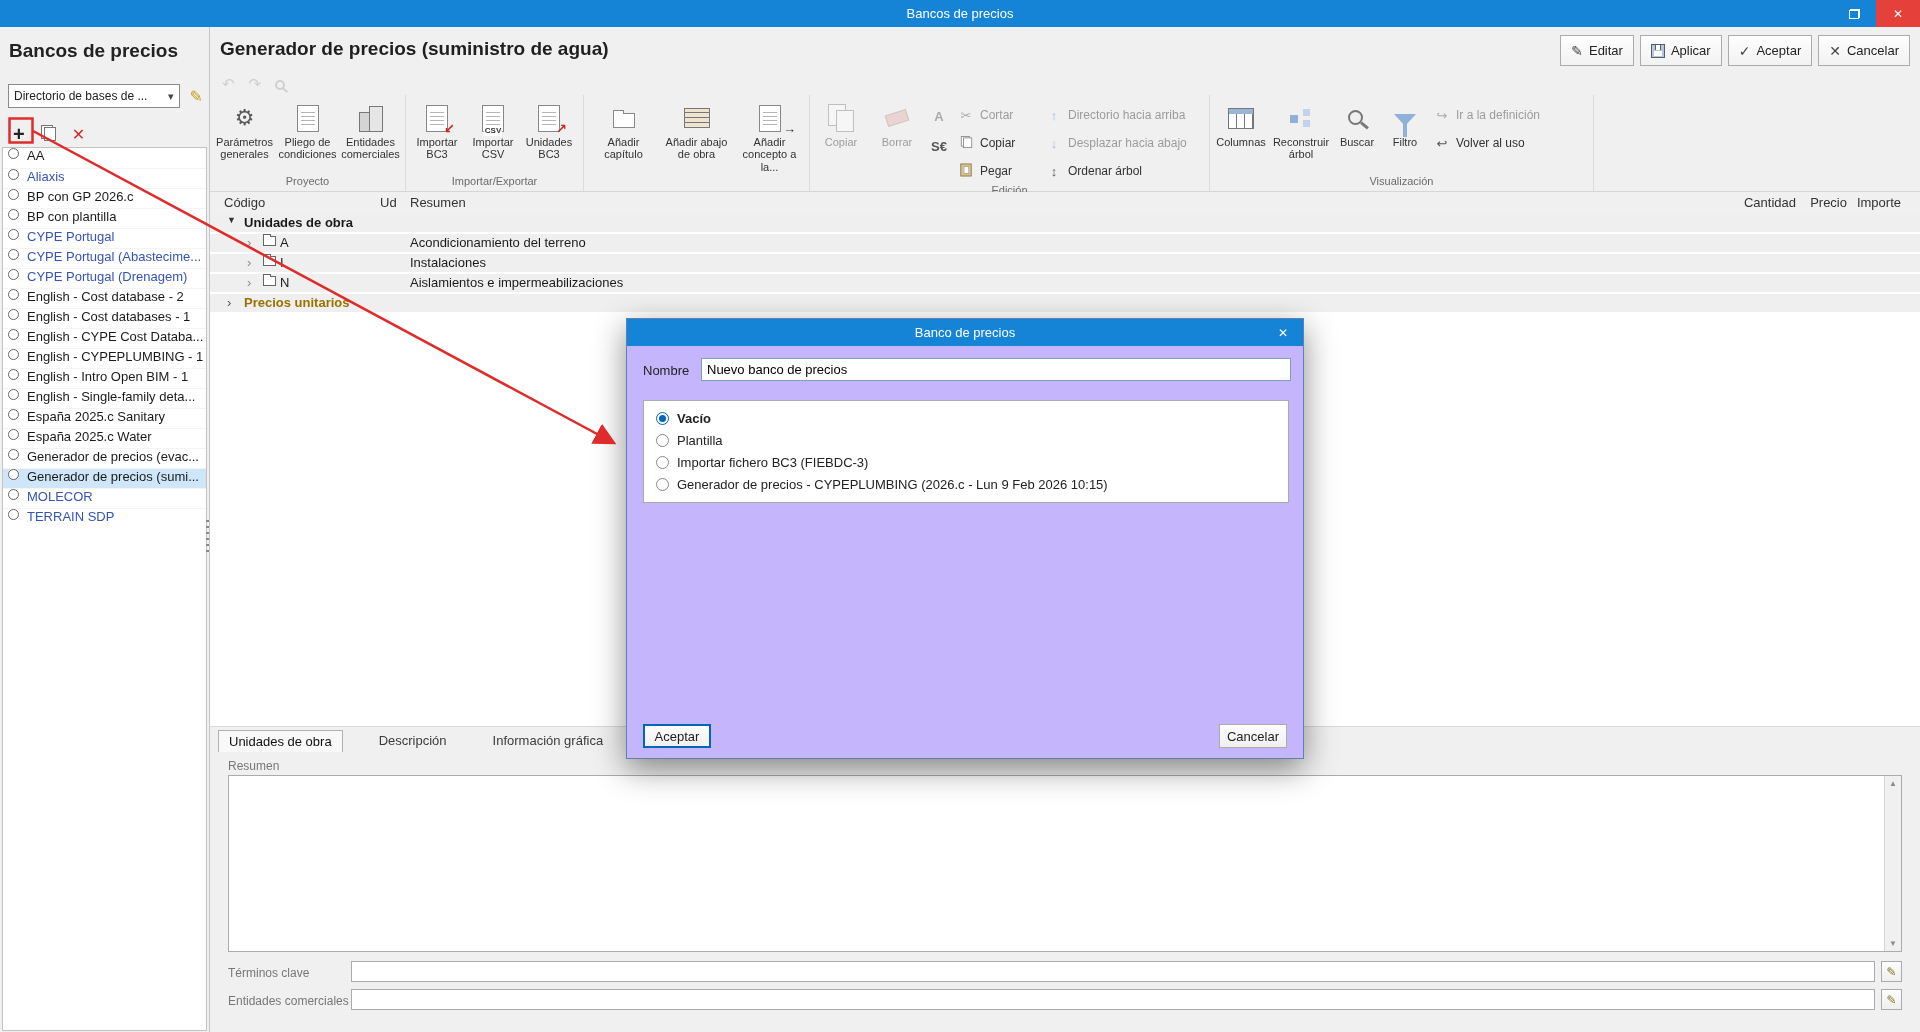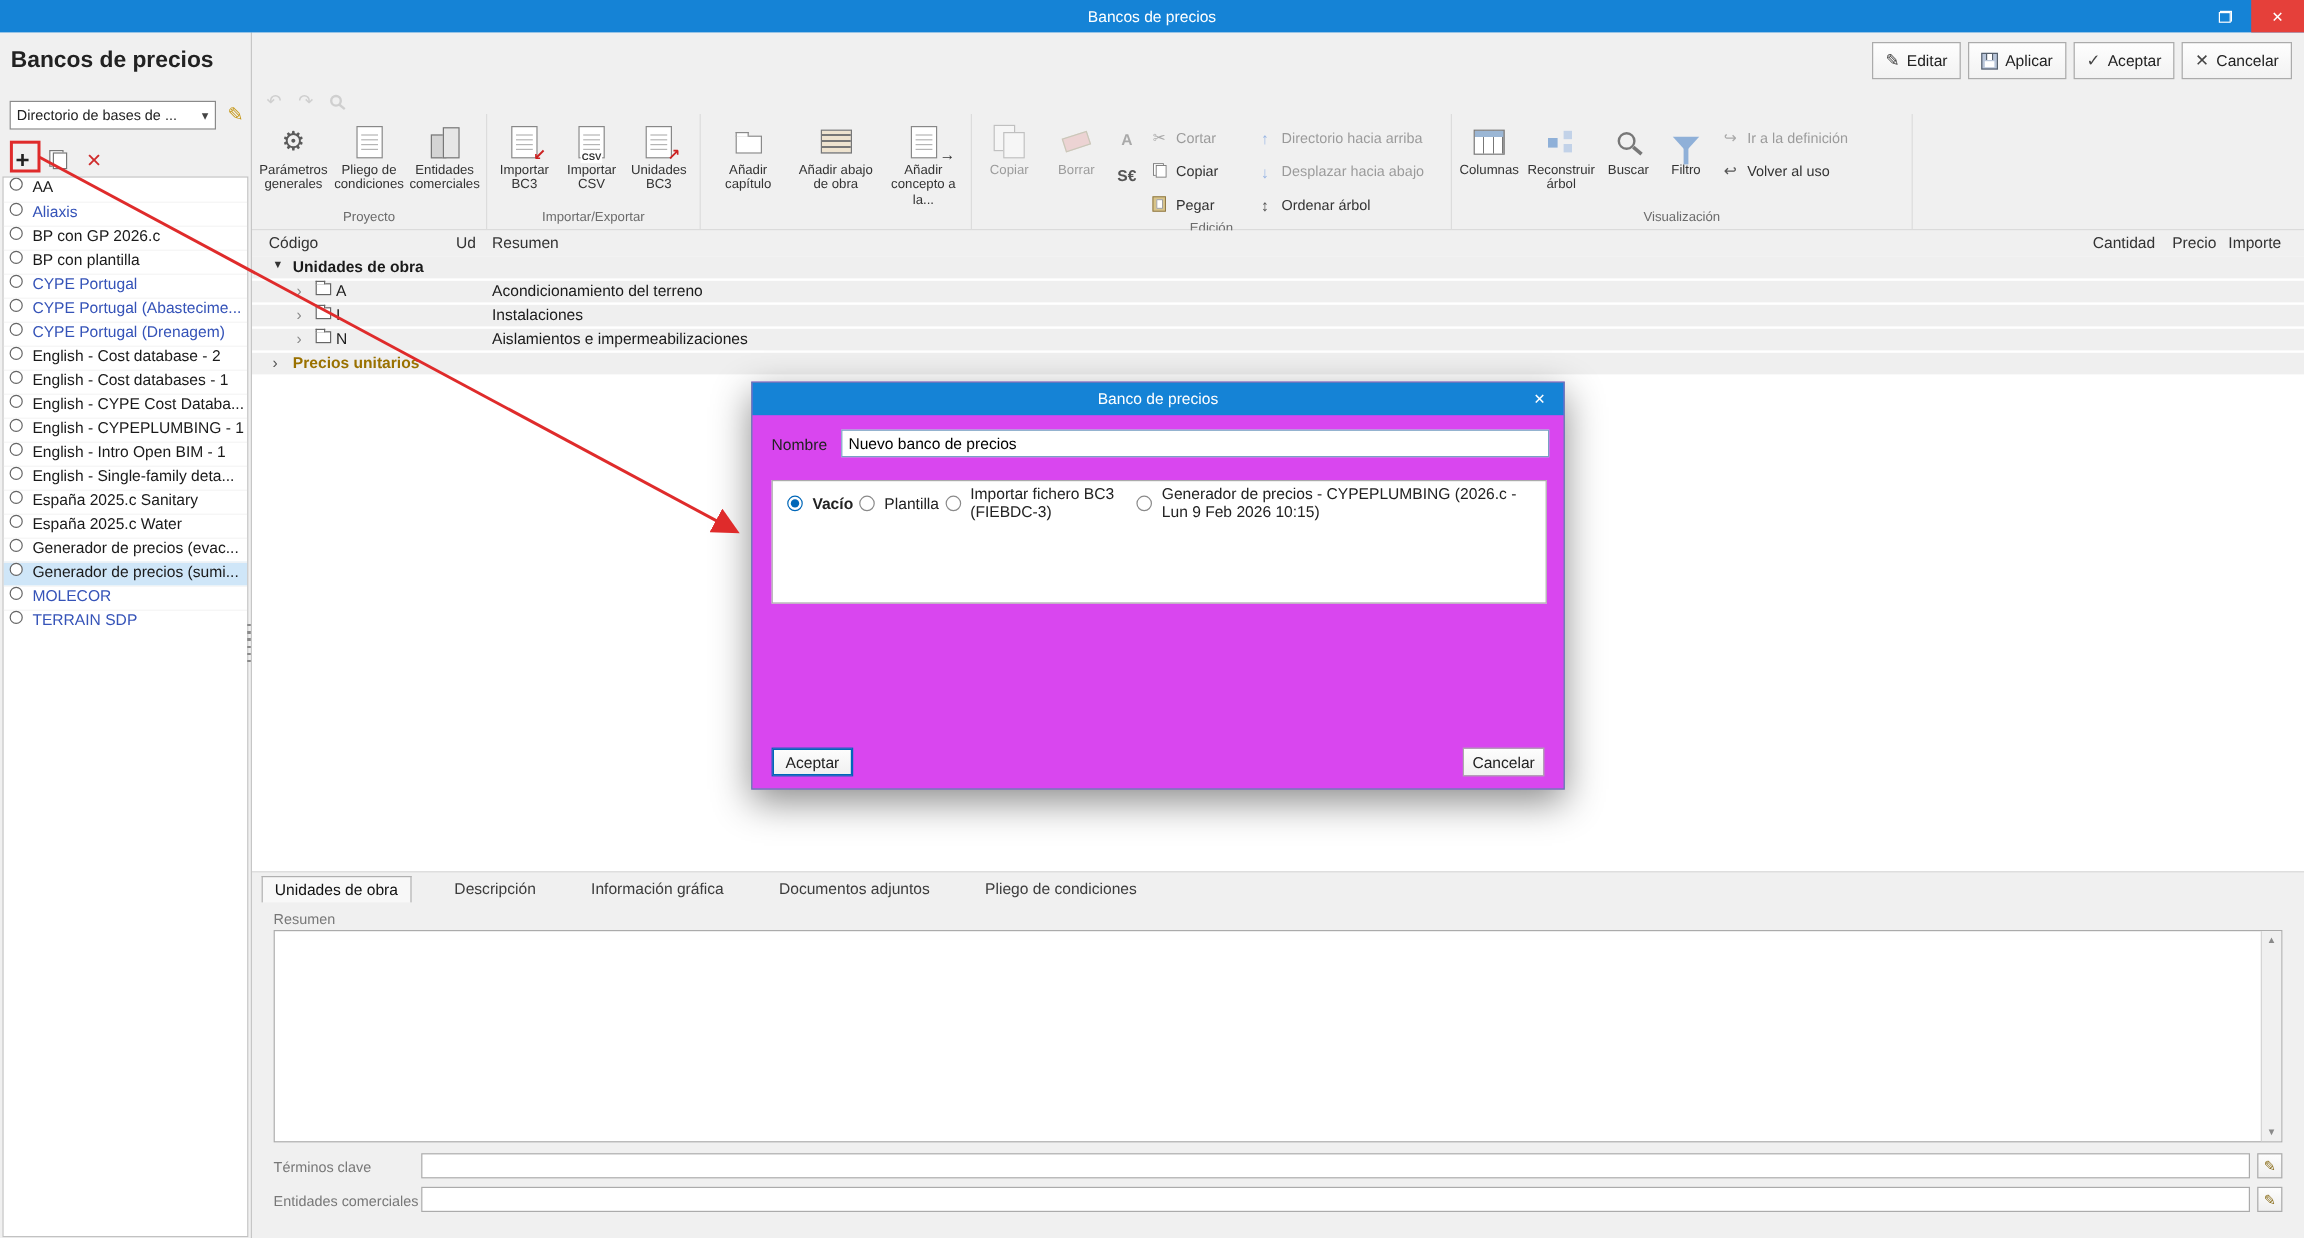--- a/index.html
+++ b/index.html
@@ -134,28 +134,28 @@
            display:flex;flex-direction:column;justify-content:space-between;align-items:center;font-size:8px;color:#8a8a8a;padding:3px 0;}
   .field{position:absolute;height:21px;background:#fff;border:1px solid #ababab;left:141px;width:1524px;font:inherit;font-size:13px;padding:0 5px;}
   .f-terminos{top:234px;}
   .f-entidades{top:262px;}
   .pencil-btn{position:absolute;left:1671px;width:21px;height:21px;background:linear-gradient(#fdfdfd,#efefef);
               border:1px solid #ababab;display:flex;align-items:center;justify-content:center;font-size:12px;color:#8a6d1a;}
   .pb-terminos{top:234px;}
   .pb-entidades{top:262px;}
 
   
-  .dialog{position:absolute;left:626px;top:318px;width:678px;height:340px;background:#d946ef;
+  .dialog{position:absolute;left:626px;top:318px;width:678px;height:441px;background:#c4b5fd;
           border:1px solid #5a83ad;box-shadow:0 10px 30px rgba(0,0,0,.45);z-index:20;}
   .dlg-titlebar{position:absolute;left:0;top:0;right:0;height:27px;background:#1583d6;display:flex;align-items:center;justify-content:center;color:#fff;font-size:13px;}
   .dlg-close{position:absolute;right:0;top:0;width:40px;height:27px;display:flex;align-items:center;justify-content:center;color:#fff;font-size:12px;}
   .dlg-name-label{position:absolute;left:16px;top:44px;font-size:13px;color:#222;}
   .dlg-name-input{position:absolute;left:74px;top:39px;width:590px;height:23px;background:#fff;border:1px solid #7aa0c4;font:inherit;font-size:13px;padding:0 5px;}
   .dlg-groupbox{position:absolute;left:16px;top:81px;width:646px;height:103px;background:#fff;border:1px solid #ababab;
-                padding:9px 12px;display:flex;flex-direction:row;gap:5px;}
+                padding:9px 12px;display:flex;flex-direction:column;gap:5px;}
   .radio-row{display:flex;align-items:center;gap:8px;height:18px;font-size:13px;color:#222;}
   .radio-row.first{font-weight:bold;}
   .radio{width:13px;height:13px;border:1px solid #8a8a8a;border-radius:50%;background:#fff;position:relative;flex:0 0 auto;}
   .radio.checked{border-color:#0067b8;}
   .radio.checked::after{content:"";position:absolute;left:2px;top:2px;width:7px;height:7px;border-radius:50%;background:#0067b8;}
   .dlg-btn{position:absolute;bottom:10px;width:68px;height:24px;background:linear-gradient(#fdfdfd,#f0f0f0);
            border:1px solid #ababab;font:inherit;font-size:13px;display:flex;align-items:center;justify-content:center;color:#222;}
   .dlg-accept{left:16px;border:1px solid #0067b8;box-shadow:inset 0 0 0 1px #0067b8;}
   .dlg-cancel{right:16px;}
 
@@ -270,20 +270,21 @@
           <span class="sb-radio"></span>
           <span class="sb-label">TERRAIN SDP</span>
         </div>
     </div>
     <div class="splitter-dots"></div>
   </div>
 
   <div class="main">
 
     <div class="main-header">
+      <div class="main-title">Generador de precios (suministro de agua)</div>
       <div class="header-buttons">
         <div class="hbtn">
           <span class="hicon">✎</span>
           <span>Editar</span>
         </div>
         <div class="hbtn">
           <span class="i-floppy"></span>
           <span>Aplicar</span>
         </div>
         <div class="hbtn">

